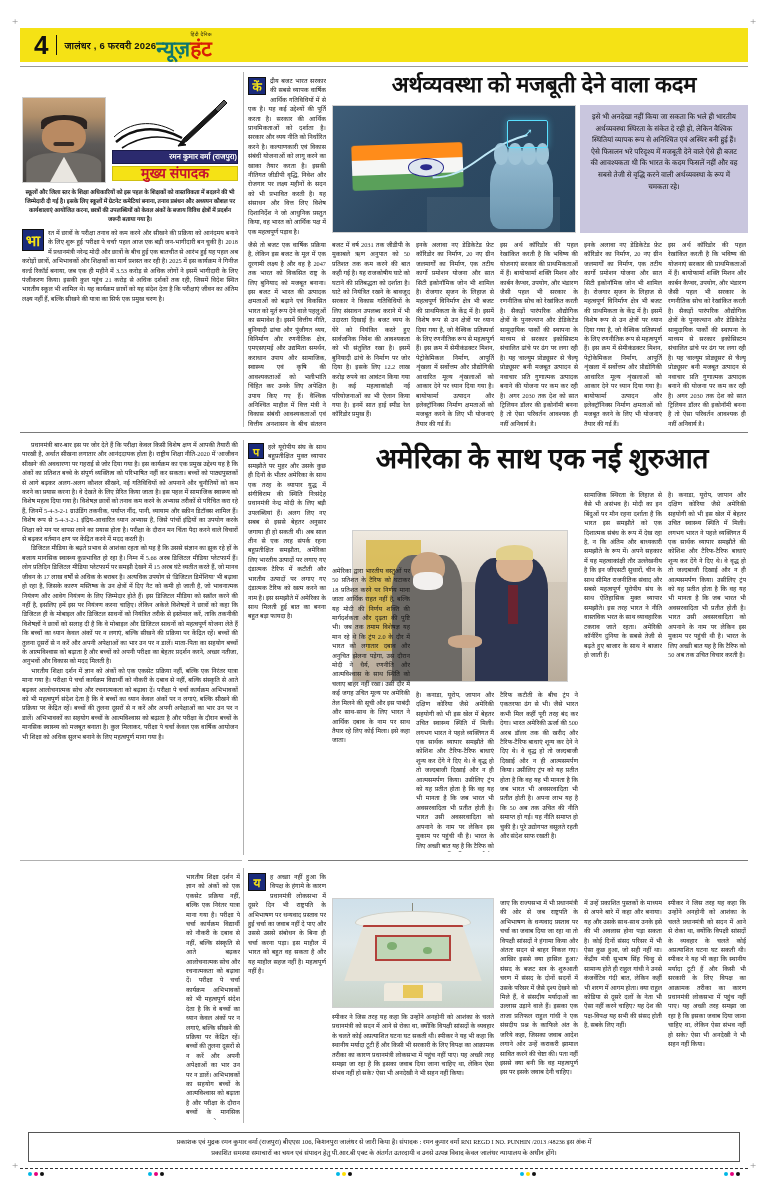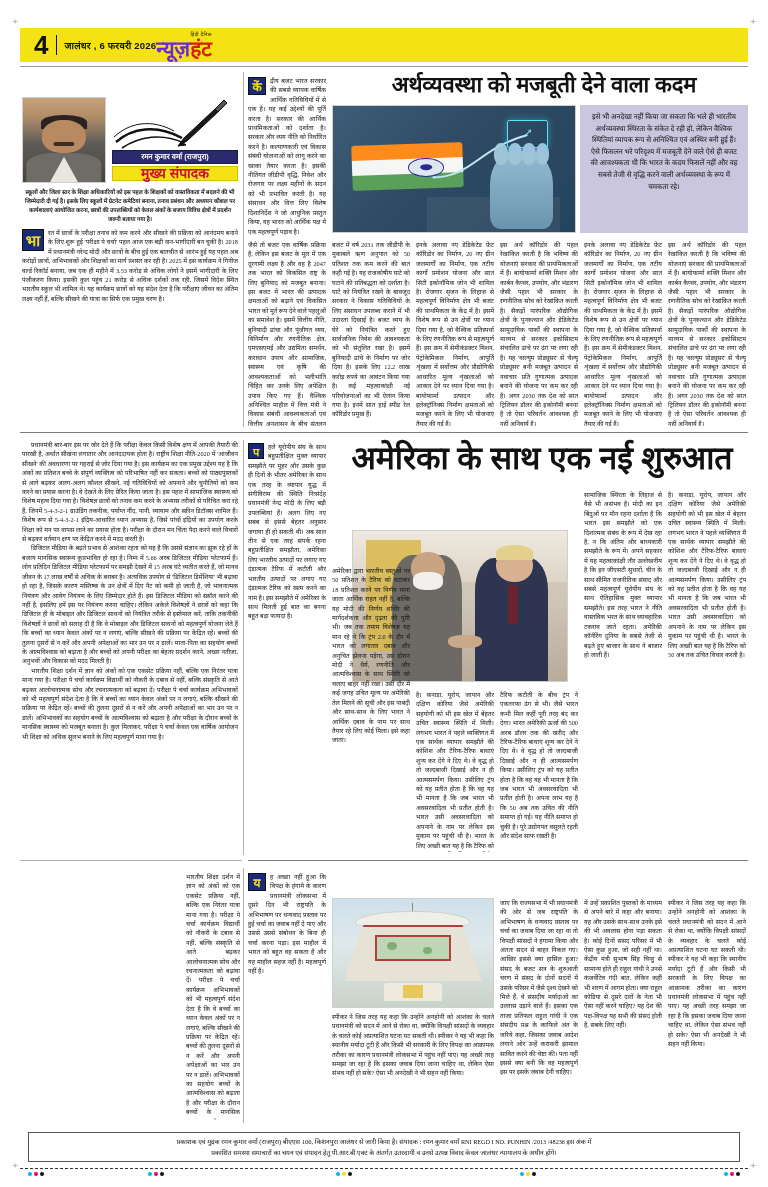--- a/index.html
+++ b/index.html
@@ -31,21 +31,21 @@
   }
   .mh-title {
     flex: 1; text-align: center;
     font-family: "Liberation Sans", sans-serif;
     font-weight: bold; font-size: 20px; color: #c8102e; letter-spacing: .5px;
     margin-left: -60px;
   }
   .mh-logo { padding-right: 14px; text-align: right; line-height: 1; }
   .mh-logo-sup { font-size: 5px; color: #111; letter-spacing: .3px; display:block; margin-bottom:1px;}
   .mh-logo-main { font-family: "Liberation Sans", sans-serif; font-weight: bold; font-size: 21px; }
-  .mh-logo-a { color: #6d28d9; }
+  .mh-logo-a { color: #0f766e; }
   .mh-logo-b { color: #d81e05; }
 
   .rule-under-mast {
     position: absolute; left: 20px; top: 66px; width: 728px; height: 1px; background: #9a9a9a;
   }
 
   
   .hl {
     font-family: "Liberation Sans", sans-serif;
     font-weight: bold; color: #111; letter-spacing: -.2px;
@@ -96,21 +96,21 @@
     width:26%; height:5%; background:#3a2d26; border-radius:2px; }
   .ed-body { position:absolute; left:50%; bottom:0; transform:translateX(-50%);
     width:92%; height:34%; background:#6f6b66; border-radius:38% 38% 0 0; }
   .ed-shirt { position:absolute; left:50%; bottom:0; transform:translateX(-50%);
     width:34%; height:30%; background:#e9e6e0; clip-path: polygon(50% 0,100% 100%,0 100%); }
 
   .pen-wrap { position: absolute; }
   .name-bar {
     position: absolute; background:#2b2a6e; color:#fff;
     font-family:"Liberation Sans",sans-serif; font-weight:bold;
-    font-size:7.4px; text-align:center; line-height:12px; border:1px solid #1a1a4a;
+    font-size:7.4px; text-align:right; line-height:12px; border:1px solid #1a1a4a;
   }
   .role-bar {
     position: absolute; background:#f5e215; color:#c8102e;
     font-family:"Liberation Sans",sans-serif; font-weight:bold;
     font-size:14px; text-align:center; line-height:13px; border:1px solid #cfc012;
   }
 
   
   .econ-img { background: linear-gradient(135deg,#3e5d78 0%, #2f4a63 45%, #24445e 100%); }
   .econ-bars { position:absolute; right:6%; bottom:0; width:55%; height:70%;
@@ -292,21 +292,21 @@
     <p class="noind">इनके अलावा नए डेडिकेटेड फ्रेट कॉरिडोर का निर्माण, 20 नए ग्रीन जलमार्गों का निर्माण, एक तटीय कार्गो प्रमोशन योजना और सात सिटी इकोनॉमिक जोन भी शामिल है। रोजगार सृजन के लिहाज से महत्वपूर्ण विनिर्माण क्षेत्र भी बजट की प्राथमिकता के केंद्र में है। इसमें विशेष रूप से उन क्षेत्रों पर ध्यान दिया गया है, जो वैश्विक प्रतिस्पर्धा के लिए रणनीतिक रूप से महत्वपूर्ण हैं। इस क्रम में सेमीकंडक्टर मिशन, पेट्रोकेमिकल निर्माण, आपूर्ति शृंखला में सर्वोत्तम और प्रौद्योगिकी आधारित मूल्य शृंखलाओं को आकार देने पर ध्यान दिया गया है। बायोफार्मा उत्पादन और इलेक्ट्रॉनिक्स निर्माण क्षमताओं को मजबूत करने के लिए भी योजनाएं तैयार की गई हैं।</p>
   </div>
   <div class="col" style="left:668px;top:240px;width:78px;height:186px;overflow:hidden;">
     <p class="noind">इस अर्थ कॉरिडोर की पहल रेखांकित करती है कि भविष्य की योजनाएं सरकार की प्राथमिकताओं में हैं। बायोफार्मा शक्ति मिशन और कार्बन कैप्चर, उपयोग, और भंडारण जैसी पहल भी सरकार के रणनीतिक सोच को रेखांकित करती है। सैकड़ों पारंपरिक औद्योगिक क्षेत्रों के पुनरुत्थान और डेडिकेटेड सामुदायिक पार्कों की स्थापना के माध्यम से सरकार इकोसिस्टम संचालित ढांचे पर ढंग पर लगा रही है। यह 'वाल्यूम प्रोड्यूसर' से 'वैल्यू प्रोड्यूसर' बनी मजबूत उत्पादन से नवाचार प्रति गुणात्मक उत्पादक बनाने की योजना पर कम कर रही है। अगर 2030 तक देश को सात ट्रिलियन डॉलर की इकोनॉमी बनना है तो ऐसा परिवर्तन आवश्यक ही नहीं अनिवार्य है।</p>
   </div>
 
   <div class="col" style="left:248px;top:442px;width:78px;height:410px;overflow:hidden;">
     <p class="noind"><span class="dropcap" style="width:16px;height:16px;font-size:11px;line-height:16px;">प</span><span>हले यूरोपीय संघ के साथ बहुप्रतीक्षित मुक्त व्यापार समझौते पर मुहर और उसके कुछ ही दिनों के भीतर अमेरिका के साथ एक तरह के व्यापार युद्ध में संगीविराम की स्थिति निःसंदेह प्रधानमंत्री नेन्द्र मोदी के लिए बड़ी उपलब्धियां हैं। अलग लिए नए सबब से इससे बेहतर अनुसार जगाया ही हो सकती थी। अब साल तीन से एक तरह संपर्क रहना बहुप्रतीक्षित समझौता, अमेरिका लिए भारतीय उत्पादों पर लगाए गए दंडात्मक टैरिफ में कटौती और भारतीय उत्पादों पर लगाए गए दंडात्मक टैरिफ को खत्म करने का नाम है। इस समझौते में अमेरिका के साथ मिलती हुई बात का बनना बहुत बड़ा फायदा है।</span></p>
   </div>
 
-  <div class="hl" style="position:absolute;left:336px;top:444px;width:412px;font-size:32px;line-height:29px;text-align:center;">अमेरिका के साथ एक नई शुरुआत</div>
+  <div class="hl" style="position:absolute;left:336px;top:444px;width:412px;font-size:28px;line-height:29px;text-align:center;">अमेरिका के साथ एक नई शुरुआत</div>
 
 
   <div class="photo mt-img" style="left:352px;top:530px;width:216px;height:152px;">
     <div class="mt-bg"></div>
     <div class="mt-curtain"></div>
     <div class="mt-p1"></div>
     <div class="mt-p1h"></div>
     <div class="mt-p1b"></div>
     <div class="mt-p2"></div>
     <div class="mt-p2h"></div>

